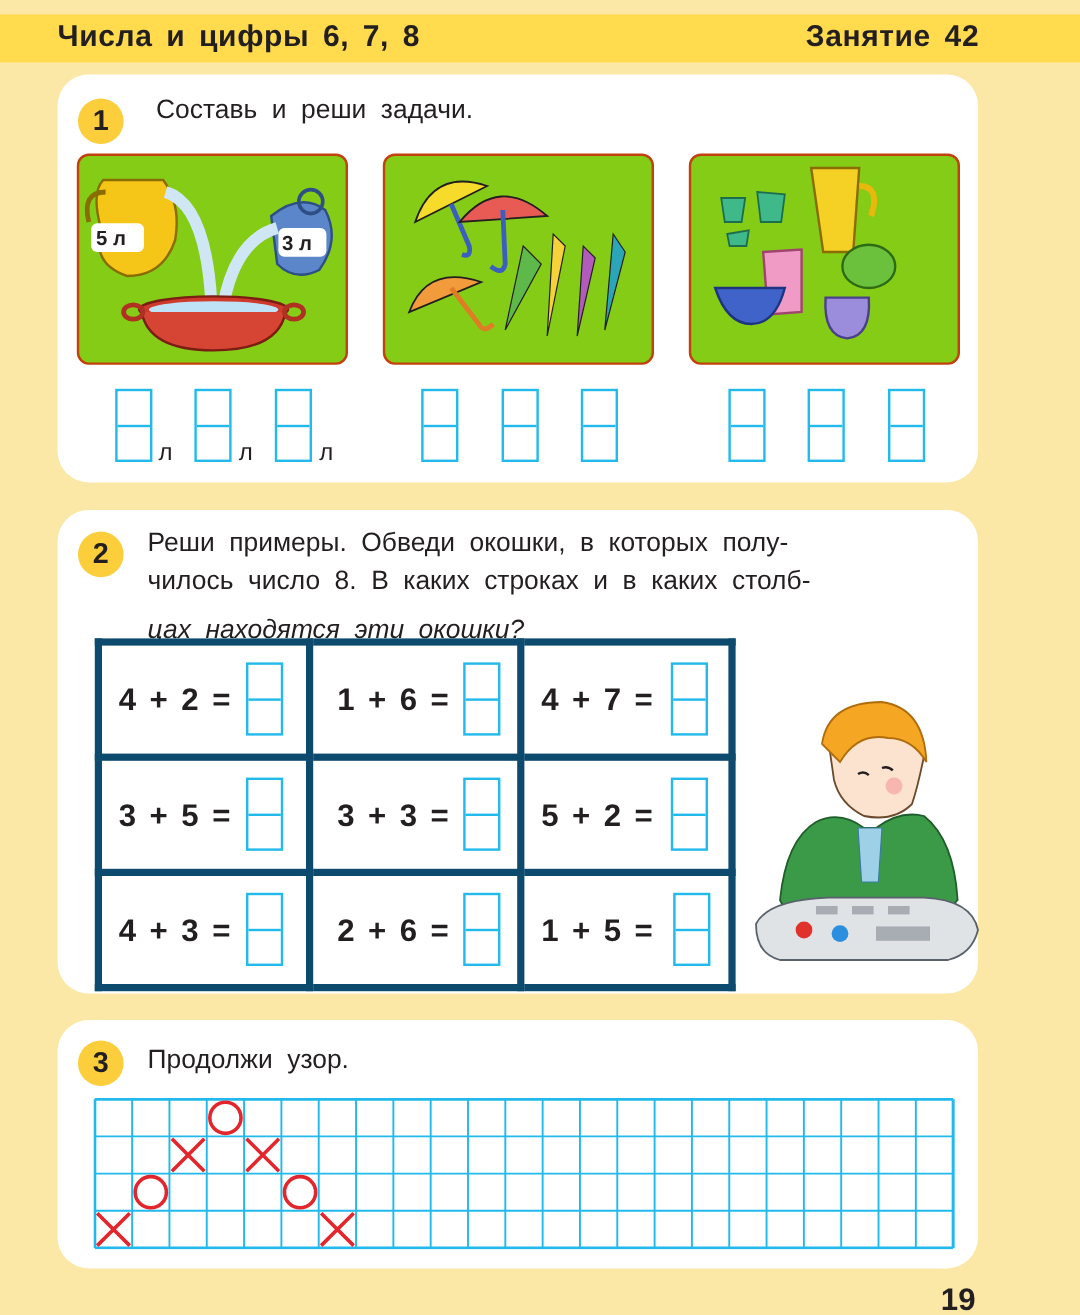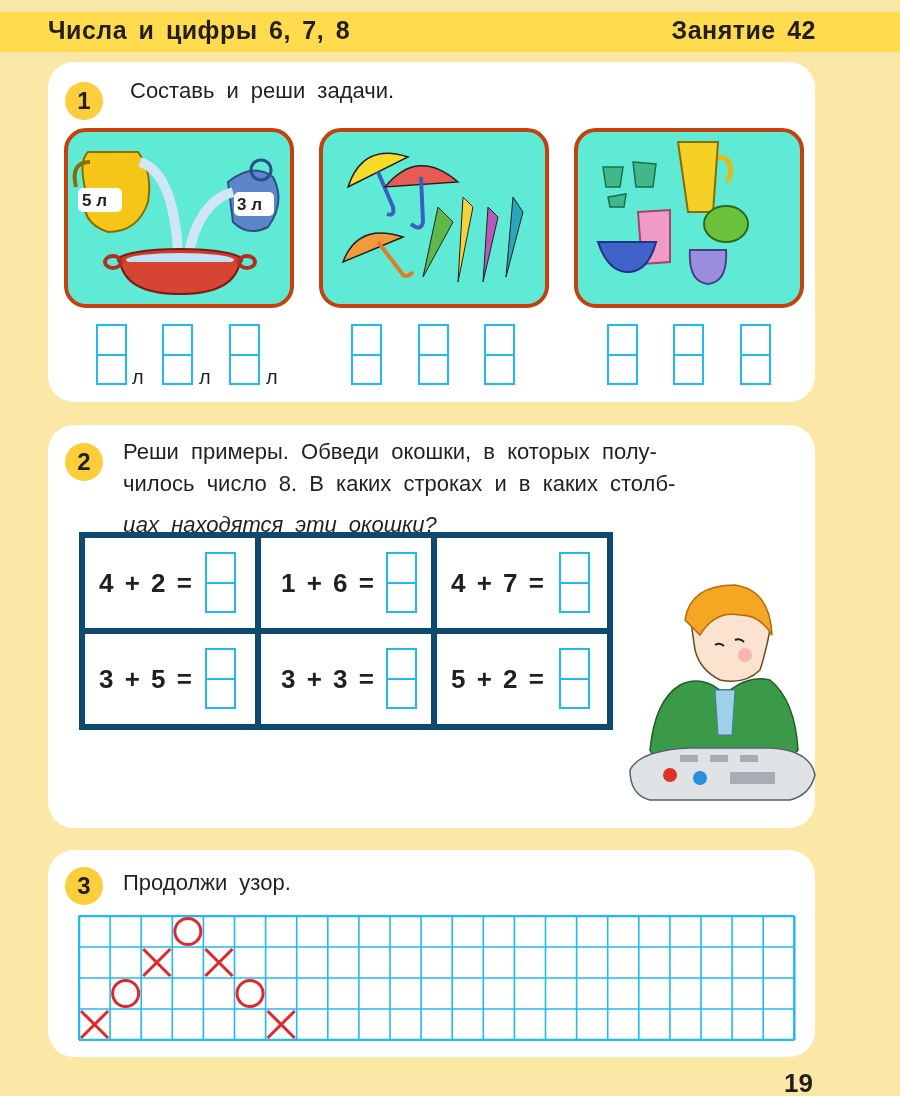--- a/index.html
+++ b/index.html
@@ -28,21 +28,21 @@
   .task-badge {
     position:absolute; width:38px; height:38px; border-radius:50%;
     background:#FCCE3C; display:flex; align-items:center; justify-content:center;
     font-weight:bold; font-size:24px; color:#231f20;
   }
   .task-text {
     position:absolute; font-size:22px; line-height:32px; word-spacing:6px; color:#231f20;
   }
   .pic-frame {
     position:absolute; top:66px; width:222px; height:172px;
-    border:4px solid #c2410c; border-radius:22px; background:#5eead4; overflow:hidden;
+    border:2px solid #c2410c; border-radius:10px; background:#84cc16; overflow:hidden;
   }
   .pic-frame svg { width:100%; height:100%; display:block; }
   .ans-box {
     position:absolute; width:31px; height:61px; border:2px solid #22B9EC;
     box-sizing:border-box;
   }
   .ans-box::after {
     content:""; position:absolute; left:0; right:0; top:28px; height:2px; background:#22B9EC;
   }
   .unit-label {
@@ -175,20 +175,34 @@
             <span class="expr">3 + 5 =</span>
             <div class="cell-box"></div>
           </td>
       <td>
             <span class="expr" style="left:20px">3 + 3 =</span>
             <div class="cell-box" style="left:125px"></div>
           </td>
       <td>
             <span class="expr" style="left:14px">5 + 2 =</span>
             <div class="cell-box" style="left:122px"></div>
+          </td>
+    </tr>
+    <tr>
+      <td>
+            <span class="expr">4 + 3 =</span>
+            <div class="cell-box"></div>
+          </td>
+      <td>
+            <span class="expr" style="left:20px">2 + 6 =</span>
+            <div class="cell-box" style="left:125px"></div>
+          </td>
+      <td>
+            <span class="expr" style="left:14px">1 + 5 =</span>
+            <div class="cell-box" style="left:124px"></div>
           </td>
     </tr>
   </tbody>
     </table>
 
   <svg viewBox="0 0 200 260" style="position:absolute; left:572px; top:135px; width:200px; height:260px;">
     <path d="M70 55 Q80 25 120 30 Q150 35 150 70 Q145 95 140 110 Q125 125 100 120 Q80 110 75 90 Z" fill="#fbe3cf" stroke="#6b4a2c" stroke-width="1.5"></path>
     <path d="M65 60 Q70 25 115 25 Q150 30 152 75 Q140 55 120 55 Q95 50 80 75 Z" fill="#F5A623" stroke="#b06d0d" stroke-width="1.5"></path>
     <circle cx="125" cy="95" r="7" fill="#f5a3a3" opacity="0.7"></circle>
     <path d="M95 85 Q100 82 104 86" fill="none" stroke="#231f20" stroke-width="2"></path>

